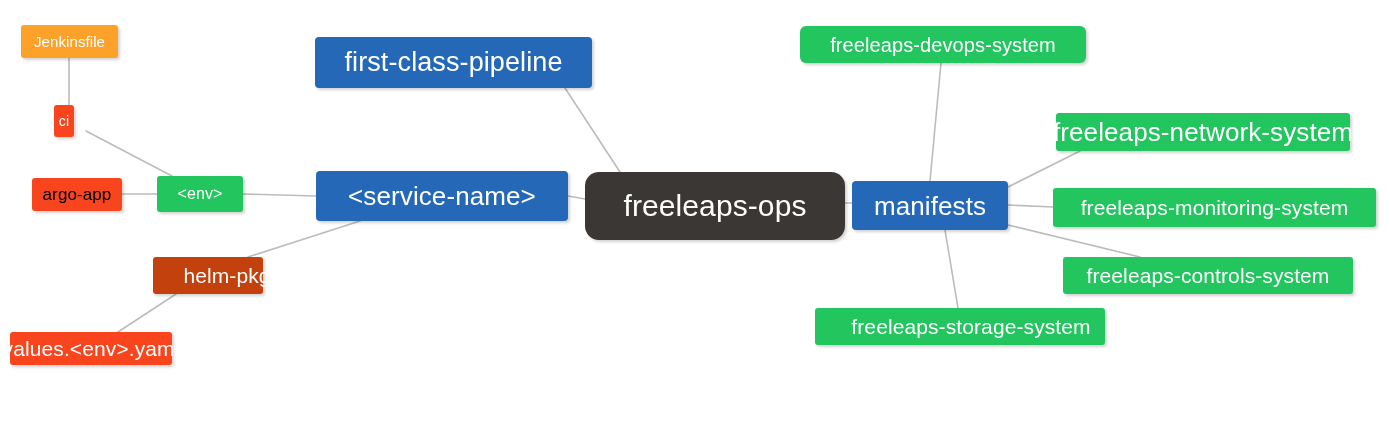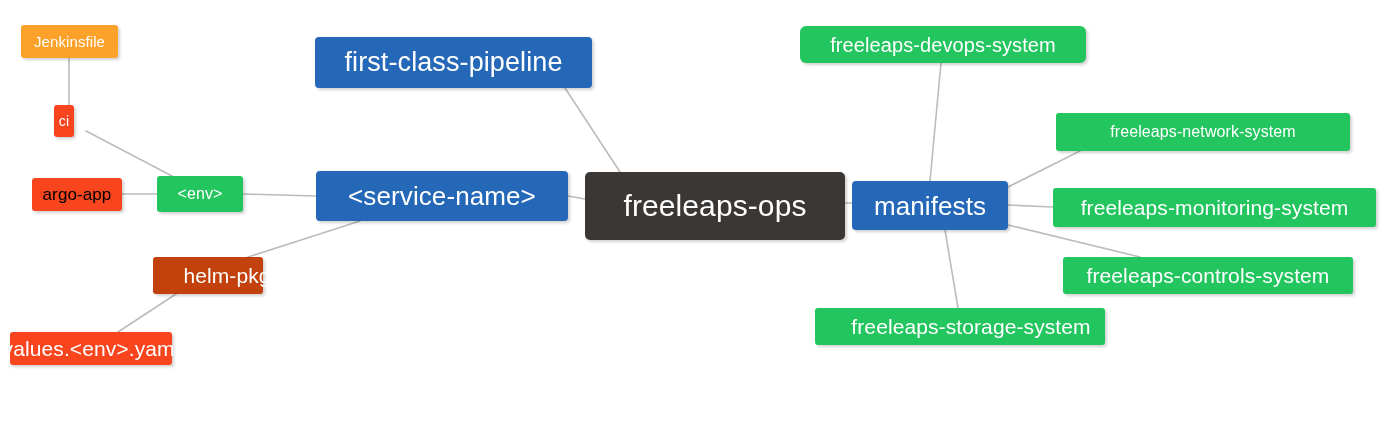--- a/index.html
+++ b/index.html
@@ -33,21 +33,21 @@
     color: #ffffff;
     border-radius: 4px;
     white-space: nowrap;
     line-height: 1;
     text-align: center;
     box-shadow: 2px 2px 3px rgba(0,0,0,0.18);
     letter-spacing: 0.1px;
     padding: 0 10px;
   }
   .node.root {
-    border-radius: 5px;
+    border-radius: 14px;
   }
   .node.sq {
     border-radius: 3px;
   }
 </style>
 </head>
 <body>
 
 <div id="canvas">
   <svg id="edges" viewBox="0 0 1390 421" xmlns="http://www.w3.org/2000/svg">
@@ -93,21 +93,21 @@
       </div>
       <div class="node sq" style="left: 10px; top: 332px; width: 162px; height: 33px; background: rgb(248, 69, 30); font-size: 21px; color: rgb(255, 255, 255);">
         <span>values.&lt;env&gt;.yaml</span>
       </div>
       <div class="node sq" style="left: 21px; top: 25px; width: 97px; height: 33px; background: rgb(252, 162, 43); font-size: 15px; color: rgb(255, 255, 255);">
         <span>Jenkinsfile</span>
       </div>
       <div class="node sq" style="left: 800px; top: 26px; width: 286px; height: 37px; background: rgb(34, 197, 94); font-size: 20px; color: rgb(255, 255, 255); border-radius: 6px;">
         <span>freeleaps-devops-system</span>
       </div>
-      <div class="node sq" style="left: 1056px; top: 113px; width: 294px; height: 38px; background: rgb(34, 197, 94); font-size: 16px; color: rgb(255, 255, 255);">
+      <div class="node sq" style="left: 1056px; top: 113px; width: 294px; height: 38px; background: rgb(34, 197, 94); font-size: 26px; color: rgb(255, 255, 255);">
         <span>freeleaps-network-system</span>
       </div>
       <div class="node sq" style="left: 1053px; top: 188px; width: 323px; height: 39px; background: rgb(34, 197, 94); font-size: 21px; color: rgb(255, 255, 255);">
         <span>freeleaps-monitoring-system</span>
       </div>
       <div class="node sq" style="left: 1063px; top: 257px; width: 290px; height: 37px; background: rgb(34, 197, 94); font-size: 21px; color: rgb(255, 255, 255);">
         <span>freeleaps-controls-system</span>
       </div>
       <div class="node sq" style="left: 815px; top: 308px; width: 290px; height: 37px; background: rgb(34, 197, 94); font-size: 21px; color: rgb(255, 255, 255); padding-left: 32px;">
         <span>freeleaps-storage-system</span>

